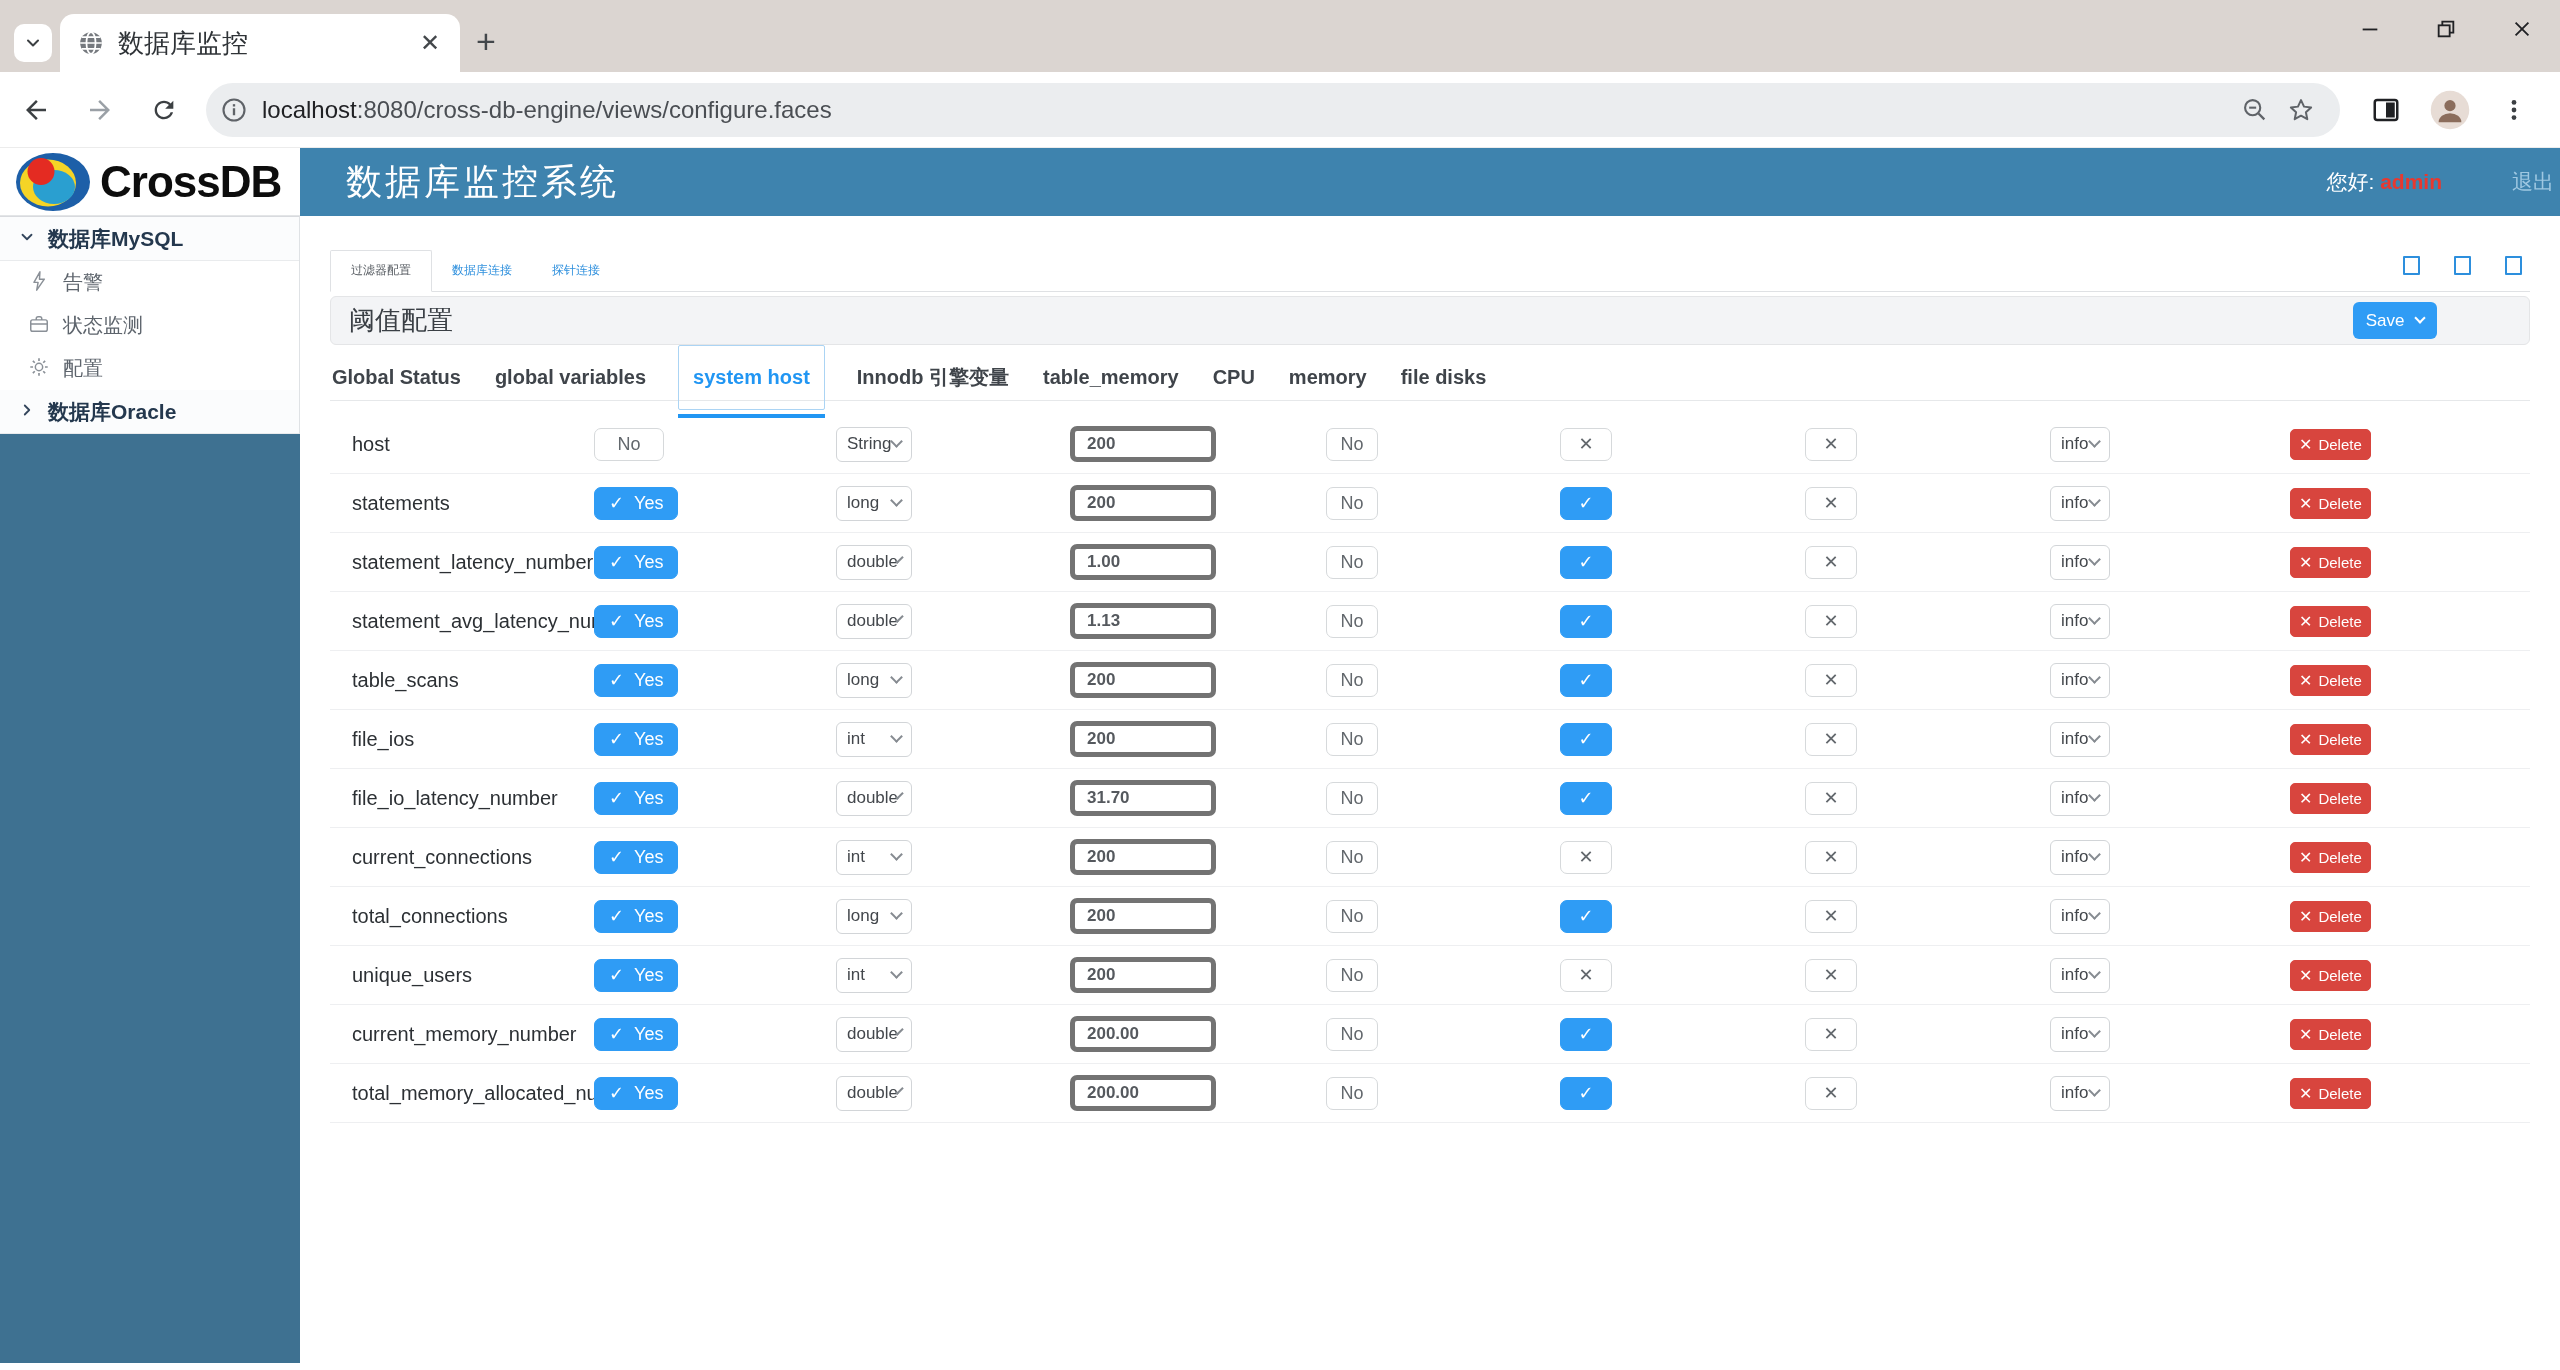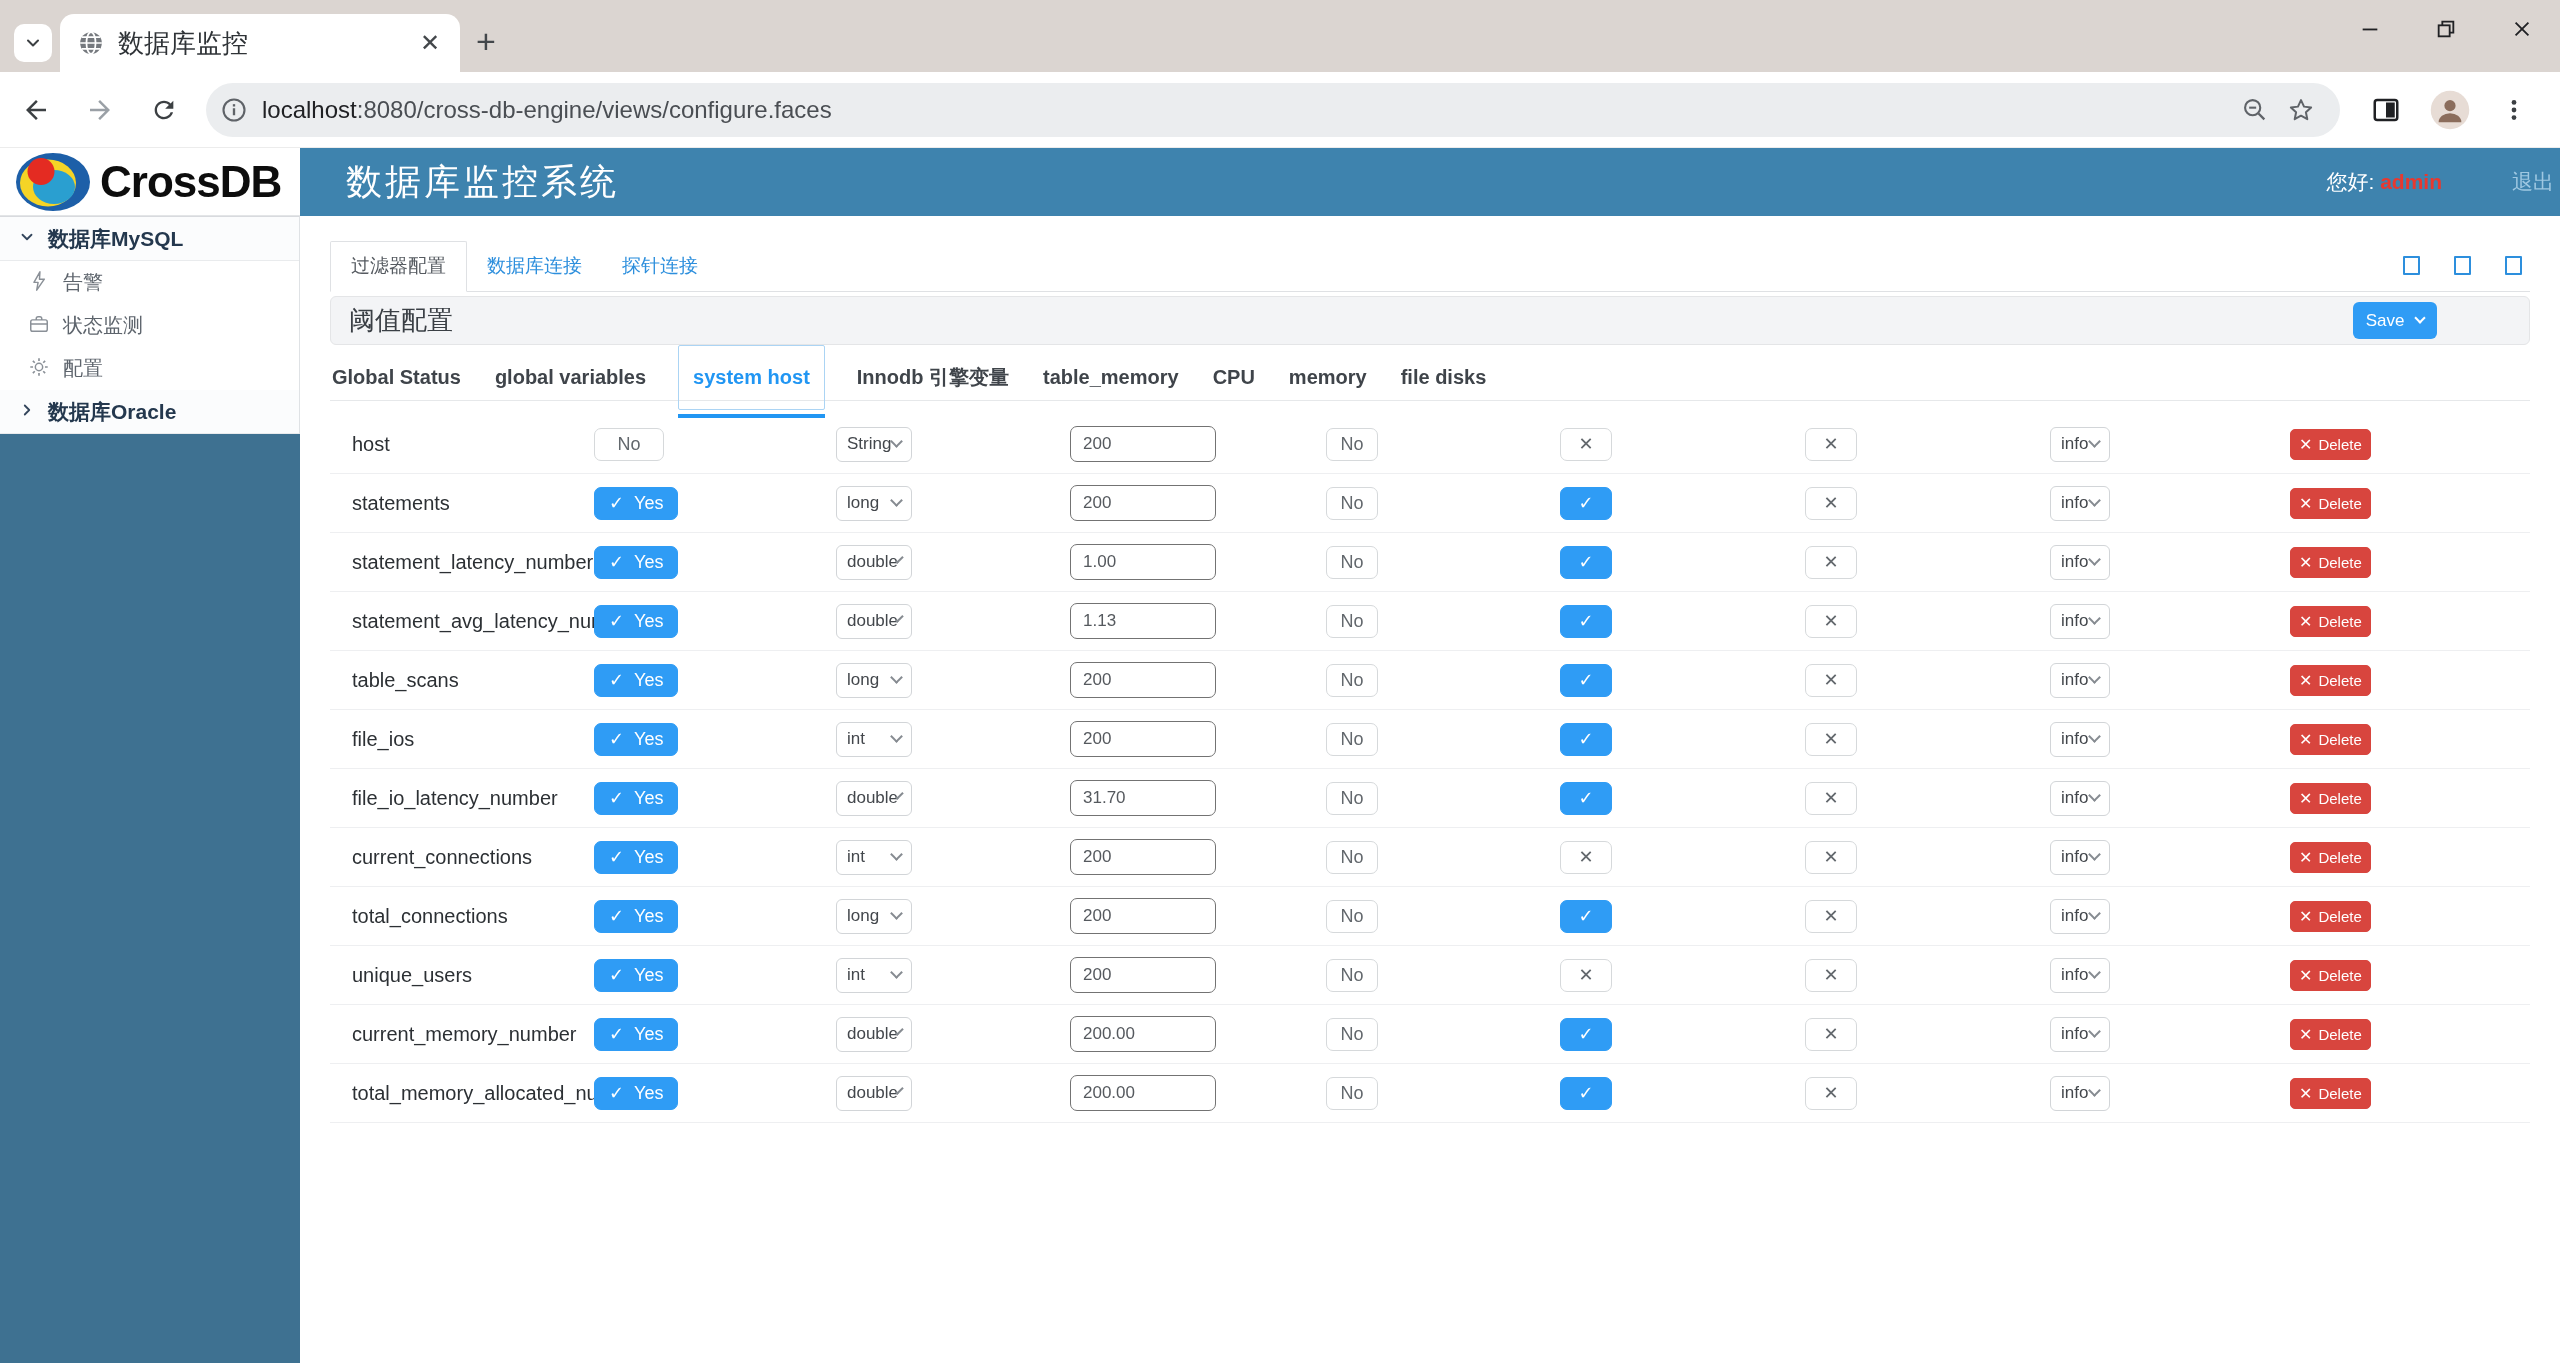--- a/index.html
+++ b/index.html
@@ -44,21 +44,21 @@
   .sgroup-h { height:44px; display:flex; align-items:center; padding-left:18px; cursor:pointer;
      border-bottom:1px solid #e9ebed; background:#fbfcfd; }
   .sgroup-h .glabel { font-size:21px; font-weight:bold; color:#24384e; margin-left:12px; }
   .sitem { height:43px; display:flex; align-items:center; padding-left:28px; cursor:pointer; background:#fff; }
   .sitem .ilabel { font-size:20px; color:#5d646c; margin-left:13px; }
 
   .content { flex:1; background:#fff; padding:28px 30px 0 30px; }
 
   
   .page-tabs { display:flex; align-items:flex-end; border-bottom:1px solid #dfe1e4; position:relative; height:48px; }
-  .ptab { font-size:19px; padding:11px 20px 12px 20px; cursor:pointer; color:#2d8fdd; white-space:nowrap; }
+  .ptab { font-size:12px; padding:11px 20px 12px 20px; cursor:pointer; color:#2d8fdd; white-space:nowrap; }
   .ptab.active { color:#565b61; background:#fff; border:1px solid #dfe1e4; border-bottom:1px solid #fff; margin-bottom:-1px; border-radius:2px 2px 0 0; }
   .ptab-icons { position:absolute; right:8px; top:12px; display:flex; gap:34px; align-items:center; }
   .tofu { width:17px; height:19px; border:2px solid #2d8fdd; border-radius:1px; cursor:pointer; }
 
   
   .panelhead { margin-top:4px; height:49px; background:#f3f4f6; border:1px solid #e4e5e7; border-radius:6px;
      display:flex; align-items:center; justify-content:space-between; padding-left:18px; }
   .paneltitle { font-size:26px; color:#3a3f45; }
   .savebtn { width:84px; height:37px; background:#2f9cf5; border:none; border-radius:6px; color:#fff; font-size:17px;
      display:flex; align-items:center; justify-content:center; gap:12px; cursor:pointer; margin-right:92px; }
@@ -84,22 +84,22 @@
   .btn-judge { height:33px; min-width:70px; padding:0 14px; border-radius:7px; font-size:18px; cursor:pointer;
      display:inline-flex; align-items:center; justify-content:center; gap:10px; }
   .yes { background:#2f9cf5; border:1px solid #2f9cf5; color:#fff; }
   .no  { background:#fff; border:1px solid #d6d9db; color:#63686d; }
   .btn-sm { width:52px; height:33px; border-radius:7px; font-size:18px; cursor:pointer;
      display:inline-flex; align-items:center; justify-content:center; }
   .sel { height:35px; background:#fff; border:1px solid #d2d5d8; border-radius:6px; cursor:pointer;
      display:inline-flex; align-items:center; justify-content:space-between; padding:0 10px; }
   .sel-type { width:76px; } .sel-level { width:60px; }
   .sel .val { font-size:17px; color:#43474c; }
-  .tinput { width:146px; height:36px; border:1px solid #737373; border-radius:7px; font-size:17px; color:#55595e;
-     padding:0 12px; font-family:inherit; outline:none; }
+  .tinput { width:146px; height:36px; border:5px solid #737373; border-radius:7px; font-size:17px; color:#55595e;
+     padding:0 12px; font-family:inherit; outline:none;font-weight:bold; }
   .btn-del { height:31px; min-width:70px; padding:0 8px; background:#d8453e; border:1px solid #d8453e; border-radius:5px;
      color:#fff; font-size:15px; cursor:pointer; display:inline-flex; align-items:center; justify-content:center; gap:6px; }
   .btn-del .x { font-size:16px; }
 </style>
 </head>
 <body>
 
 <div class="tabstrip">
   <div class="tab-search">
     <svg width="20" height="20" viewBox="0 0 24 24">

